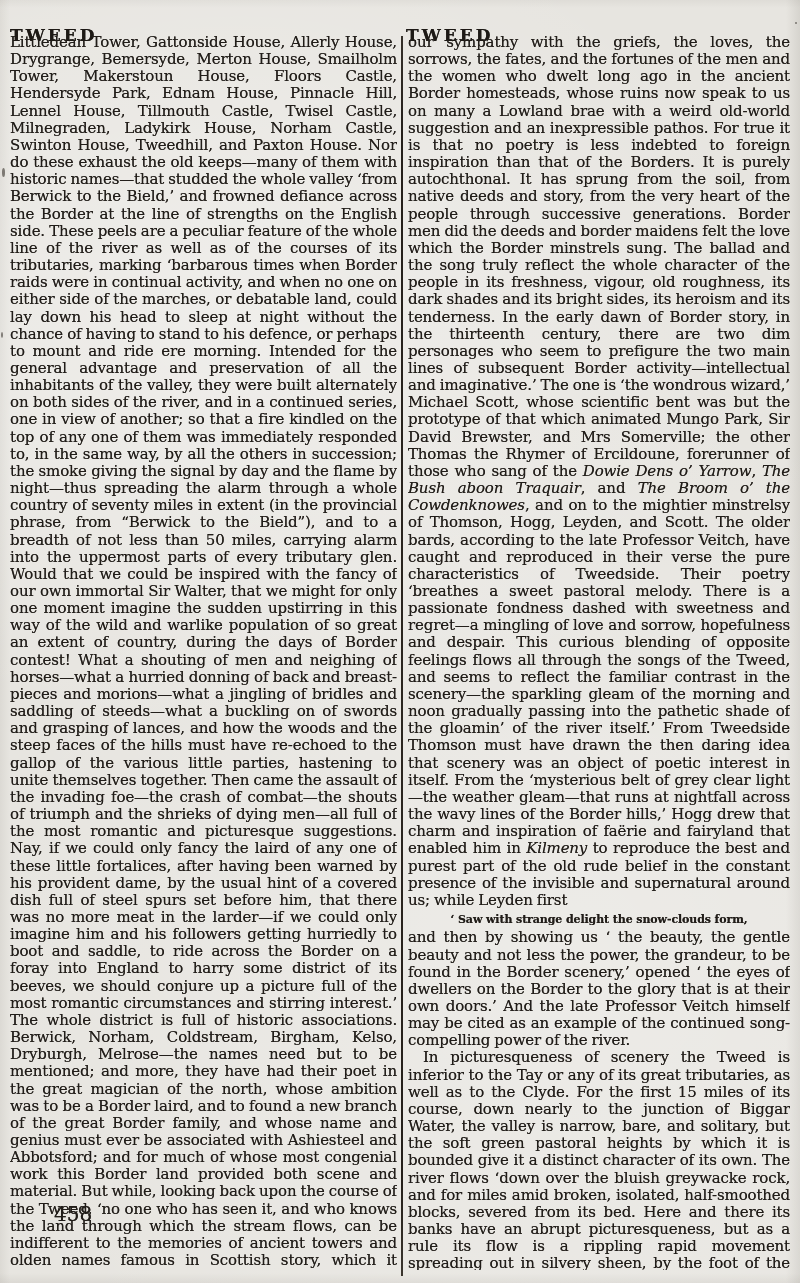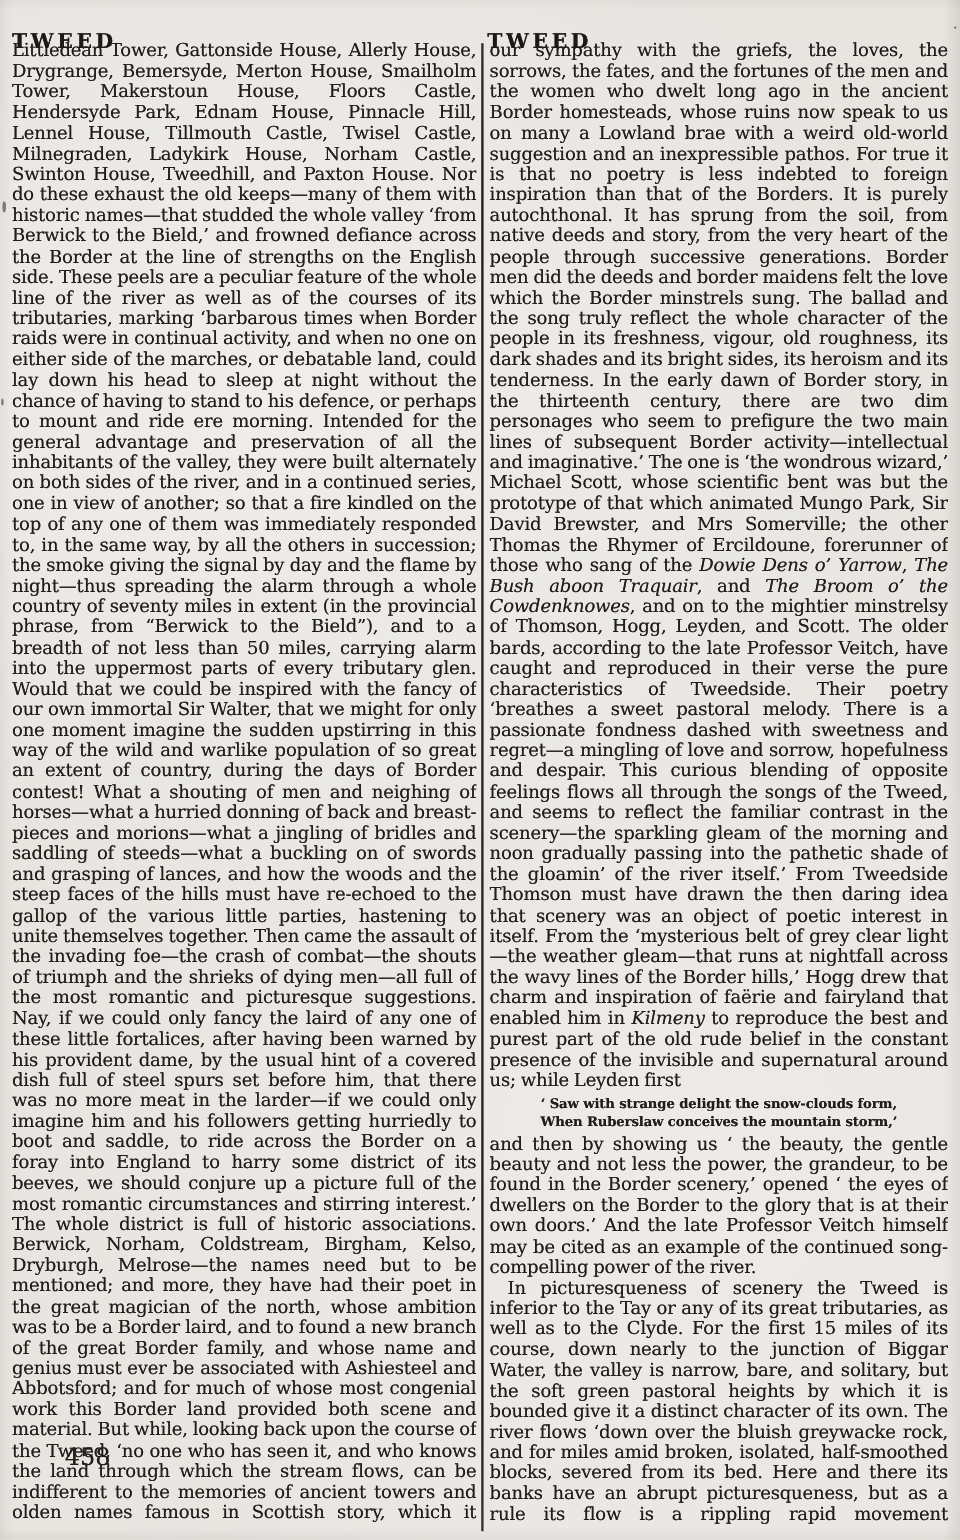--- a/index.html
+++ b/index.html
@@ -77,21 +77,20 @@
   <div class="col-divider"></div>
 
   <div class="column col-left">
     <p class="flow-continued justify-last">Littledean Tower, Gattonside House, Allerly House, Drygrange, Bemersyde, Merton House, Smailholm Tower, Makerstoun House, Floors Castle, Hendersyde Park, Ednam House, Pinnacle Hill, Lennel House, Tillmouth Castle, Twisel Castle, Milnegraden, Ladykirk House, Norham Castle, Swinton House, Tweedhill, and Paxton House.  Nor do these exhaust the old keeps—many of them with historic names—that studded the whole valley ‘from Berwick to the Bield,’ and frowned defiance across the Border at the line of strengths on the English side.  These peels are a peculiar feature of the whole line of the river as well as of the courses of its tributaries, marking ‘barbarous times when Border raids were in continual activity, and when no one on either side of the marches, or debatable land, could lay down his head to sleep at night without the chance of having to stand to his defence, or perhaps to mount and ride ere morning.  Intended for the general advantage and preservation of all the inhabitants of the valley, they were built alternately on both sides of the river, and in a continued series, one in view of another; so that a fire kindled on the top of any one of them was immediately responded to, in the same way, by all the others in succession; the smoke giving the signal by day and the flame by night—thus spreading the alarm through a whole country of seventy miles in extent (in the provincial phrase, from “Berwick to the Bield”), and to a breadth of not less than 50 miles, carrying alarm into the uppermost parts of every tributary glen. Would that we could be inspired with the fancy of our own immortal Sir Walter, that we might for only one moment imagine the sudden upstirring in this way of the wild and warlike population of so great an extent of country, during the days of Border contest!  What a shouting of men and neighing of horses—what a hurried donning of back and breast-pieces and morions—what a jingling of bridles and saddling of steeds—what a buckling on of swords and grasping of lances, and how the woods and the steep faces of the hills must have re-echoed to the gallop of the various little parties, hastening to unite themselves together.  Then came the assault of the invading foe—the crash of combat—the shouts of triumph and the shrieks of dying men—all full of the most romantic and picturesque suggestions. Nay, if we could only fancy the laird of any one of these little fortalices, after having been warned by his provident dame, by the usual hint of a covered dish full of steel spurs set before him, that there was no more meat in the larder—if we could only imagine him and his followers getting hurriedly to boot and saddle, to ride across the Border on a foray into England to harry some district of its beeves, we should conjure up a picture full of the most romantic circumstances and stirring interest.’  The whole district is full of historic associations.  Berwick, Norham, Coldstream, Birgham, Kelso, Dryburgh, Melrose—the names need but to be mentioned; and more, they have had their poet in the great magician of the north, whose ambition was to be a Border laird, and to found a new branch of the great Border family, and whose name and genius must ever be associated with Ashiesteel and Abbotsford; and for much of whose most congenial work this Border land provided both scene and material.  But while, looking back upon the course of the Tweed, ‘no one who has seen it, and who knows the land through which the stream flows, can be indifferent to the memories of ancient towers and olden names famous in Scottish story, which it bears along, of holy though broken shrines which keep sacred for us the illustrious dead, Bruce, and Douglas, and Walter Scott, or fail to feel the soothing power of that pathetic peace which broods over ancient battlefields;’ yet ‘that which most attracts the stranger, which unites the natives of the Borders themselves most closely, most deeply, which binds in one the people of Teviot and Ettrick, of Yarrow and of Tweed, is the poetry, both old and new, the ballad and song of the , and such strains as “The Flowers of the Forest” and “Lucy’s Flittin’.”  This touches the old heroic life that was once lived in the Border land,</p>
   </div>
 
   <div class="column col-right">
     <p class="flow-continued">our sympathy with the griefs, the loves, the sorrows, the fates, and the fortunes of the men and the women who dwelt long ago in the ancient Border homesteads, whose ruins now speak to us on many a Lowland brae with a weird old-world suggestion and an inexpressible pathos. For true it is that no poetry is less indebted to foreign inspiration than that of the Borders.  It is purely autochthonal.  It has sprung from the soil, from native deeds and story, from the very heart of the people through successive generations.  Border men did the deeds and border maidens felt the love which the Border minstrels sung.  The ballad and the song truly reflect the whole character of the people in its freshness, vigour, old roughness, its dark shades and its bright sides, its heroism and its tenderness.  In the early dawn of Border story, in the thirteenth century, there are two dim personages who seem to prefigure the two main lines of subsequent Border activity—intellectual and imaginative.’  The one is ‘the wondrous wizard,’ Michael Scott, whose scientific bent was but the prototype of that which animated Mungo Park, Sir David Brewster, and Mrs Somerville; the other Thomas the Rhymer of Ercildoune, forerunner of those who sang of the <i>Dowie Dens o’ Yarrow</i>, <i>The Bush aboon Traquair</i>, and <i>The Broom o’ the Cowdenknowes</i>, and on to the mightier minstrelsy of Thomson, Hogg, Leyden, and Scott.  The older bards, according to the late Professor Veitch, have caught and reproduced in their verse the pure characteristics of Tweedside.  Their poetry ‘breathes a sweet pastoral melody.  There is a passionate fondness dashed with sweetness and regret—a mingling of love and sorrow, hopefulness and despair.  This curious blending of opposite feelings flows all through the songs of the Tweed, and seems to reflect the familiar contrast in the scenery—the sparkling gleam of the morning and noon gradually passing into the pathetic shade of the gloamin’ of the river itself.’  From Tweedside Thomson must have drawn the then daring idea that scenery was an object of poetic interest in itself.  From the ‘mysterious belt of grey clear light—the weather gleam—that runs at nightfall across the wavy lines of the Border hills,’ Hogg drew that charm and inspiration of faërie and fairyland that enabled him in <i>Kilmeny</i> to reproduce the best and purest part of the old rude belief in the constant presence of the invisible and supernatural around us; while Leyden first</p>
     <div class="verse">
       <div>‘ Saw with strange delight the snow-clouds form,</div>
-      <div>When Ruberslaw conceives the mountain storm,’</div>
     </div>
     <p class="flow-continued">and then by showing us ‘ the beauty, the gentle beauty and not less the power, the grandeur, to be found in the Border scenery,’ opened ‘ the eyes of dwellers on the Border to the glory that is at their own doors.’   And the late Professor Veitch himself may be cited as an example of the continued song-compelling power of the river.</p>
     <p class="indented justify-last">In picturesqueness of scenery the Tweed is inferior to the Tay or any of its great tributaries, as well as to the Clyde.   For the first 15 miles of its course, down nearly to the junction of Biggar Water, the valley is narrow, bare, and solitary, but the soft green pastoral heights by which it is bounded give it a distinct character of its own.   The river flows ‘down over the bluish greywacke rock, and for miles amid broken, isolated, half-smoothed blocks, severed from its bed.   Here and there its banks have an abrupt picturesqueness, but as a rule its flow is a rippling rapid movement spreading out in silvery sheen, by the foot of the confining hill, or amid the narrow haughs by the way; occasionally a knowe of rock juts out from the bank, and then the river swings round the obstruction into a restful pool, again to pass into the rapid ripple of its falling soft-sounding stream; still bare of tree and bush until at Polmood it becomes scantily fringed with alders and birches, remains of the old forest.   The haughs here widen considerably, and soothe the eye with soft green pasture. Ever and anon a burn from its mountain glen joins and enriches the river; and thus is suggested the reserve of beauty and solitude in the valley of the Tweed, for the glen leads the eye upwards, between hills meeting hills</p>
   </div>
 
   <div class="page-number">458</div>
 
   <div class="speck speck1"></div>
   <div class="speck speck2"></div>
   <div class="speck speck3"></div>

